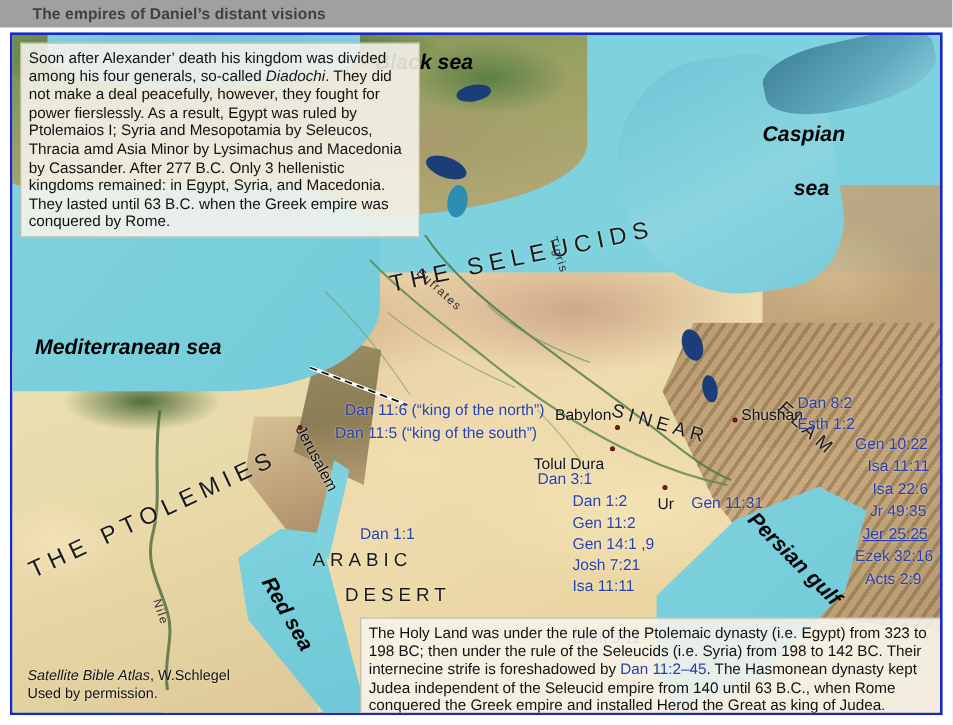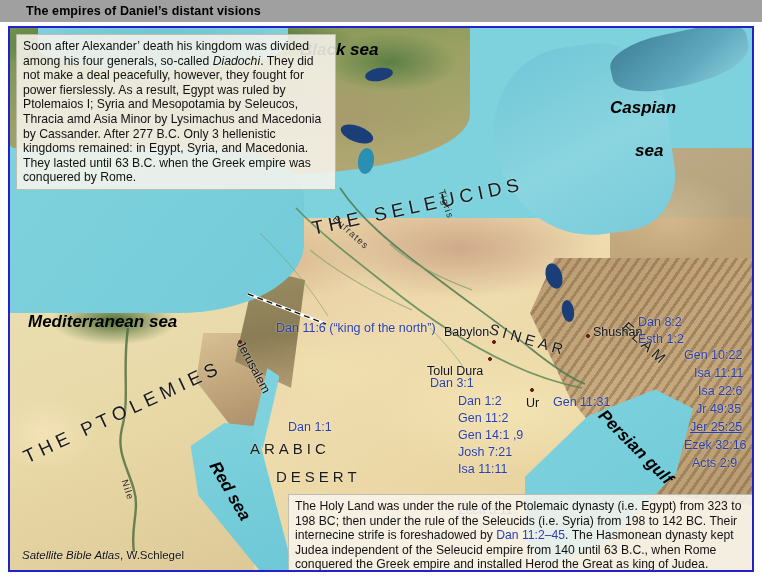--- a/index.html
+++ b/index.html
@@ -13,21 +13,21 @@
 
   #page { position: relative; width: 762px; height: 580px; background: #ffffff; }
 
   
   #titlebar {
     position: absolute; left: 0; top: 0; width: 762px; height: 22px;
     background: #a0a0a0;
     display: flex; align-items: center;
   }
   #titlebar .ttl {
-    color: #000000;
+    color: #404040;
     font-size: 12.5px;
     font-weight: bold;
     padding-left: 26px;
     letter-spacing: .1px;
     white-space: nowrap;
   }
 
   
   #mapframe {
     position: absolute; left: 8px; top: 26px;
@@ -273,21 +273,21 @@
       </svg>
 
       <svg id="border-dash" width="84" height="40">
         <line x1="2" y1="4" x2="80" y2="34" stroke="#ffffff" stroke-width="3"></line>
         <line x1="2" y1="4" x2="80" y2="34" stroke="#111111" stroke-width="1.4" stroke-dasharray="6 4"></line>
       </svg>
 
       <div class="lbl sea-label" style="left:290px; top:12px;">Black sea</div>
       <div class="lbl sea-label" style="left:600px; top:70px;text-align:center;">Caspian</div>
       <div class="lbl sea-label" style="left:625px; top:113px;">sea</div>
-      <div class="lbl sea-label" style="left:18px; top:240px;margin-top:44px;">Mediterranean sea</div>
+      <div class="lbl sea-label" style="left:18px; top:240px;">Mediterranean sea</div>
       <div class="lbl sea-label rot-p60" style="left:212px; top:430px; transform-origin:left top;">Red sea</div>
       <div class="lbl sea-label rot-p45" style="left:598px; top:378px; transform-origin:left top;">Persian gulf</div>
 
       <div class="lbl empire-label rot-n12" style="left:300px; top:190px; transform-origin:left top;">THE  SELEUCIDS</div>
       <div class="lbl empire-label rot-n25" style="left:10px; top:420px; transform-origin:left top;">THE  PTOLEMIES</div>
 
       <div class="lbl region-label rot-p20" style="left:482px; top:292px; transform:rotate(16deg); transform-origin:left top;">SINEAR</div>
       <div class="lbl region-label" style="left:620px; top:290px; transform:rotate(42deg); transform-origin:left top;">ELAM</div>
       <div class="lbl region-label" style="left:240px; top:412px;">ARABIC</div>
       <div class="lbl region-label" style="left:266px; top:440px;">DESERT</div>
@@ -305,20 +305,21 @@
       <div class="city-dot" style="left:478px; top:329px;"></div>
       <div class="lbl city-label" style="left:417px; top:336px;">Tolul Dura</div>
 
       <div class="city-dot" style="left:576px; top:306px;"></div>
       <div class="lbl city-label" style="left:583px; top:297px;">Shushan</div>
 
       <div class="city-dot" style="left:520px; top:360px;"></div>
       <div class="lbl city-label" style="left:516px; top:368px;">Ur</div>
 
       <div class="lbl ref" style="left:266px; top:249px;margin-top:44px;">Dan 11:6 (“king of the north”)</div>
+      <div class="lbl ref" style="left:258px; top:311px;">Dan 11:5 (“king of the south”)</div>
 
       <div class="lbl ref" style="left:420px; top:348px;">Dan 3:1</div>
       <div class="lbl ref" style="left:448px; top:366px;">Dan 1:2</div>
       <div class="lbl ref" style="left:448px; top:383px;">Gen 11:2</div>
       <div class="lbl ref" style="left:448px; top:400px;">Gen 14:1 ,9</div>
       <div class="lbl ref" style="left:448px; top:417px;">Josh 7:21</div>
       <div class="lbl ref" style="left:448px; top:434px;">Isa 11:11</div>
       <div class="lbl ref" style="left:448px; top:451px;margin-top:24px;">Zech 5:11</div>
 
       <div class="lbl ref" style="left:278px; top:392px;">Dan 1:1</div>
@@ -339,18 +340,19 @@
       <div class="notebox" id="note-top">
         <p><span>Soon after Alexander’ death his kingdom was divided among his four generals, so-called <span class="it">Diadochi</span>. They did not make a deal peacefully, however, they fought for power fierslessly. As a result, Egypt was ruled by Ptolemaios I; Syria and Mesopotamia by Seleucos, Thracia amd Asia Minor by Lysimachus and Macedonia by Cassander. After 277 B.C. Only 3 hellenistic kingdoms remained: in Egypt, Syria, and Macedonia. They lasted until 63 B.C. when the Greek empire was conquered by Rome.</span></p>
       </div>
 
       <div class="notebox" id="note-bottom">
         <p><span>The Holy Land was under the rule of the Ptolemaic dynasty (i.e. Egypt) from 323 to 198 BC; then under the rule of the Seleucids (i.e. Syria) from 198 to 142 BC. Their internecine strife is foreshadowed by </span><span class="bref">Dan 11:2–45</span><span>. The Hasmonean dynasty kept Judea independent of the Seleucid empire from 140 until 63 B.C., when Rome conquered the Greek empire and installed Herod the Great as king of Judea.</span></p>
       </div>
 
       <div id="credit">
         <div><span class="it">Satellite Bible Atlas</span><span>, W.Schlegel</span></div>
+        <div>Used by permission.</div>
       </div>
 
     </div>
   </div>
 
 </div>
 
 </body></html>

